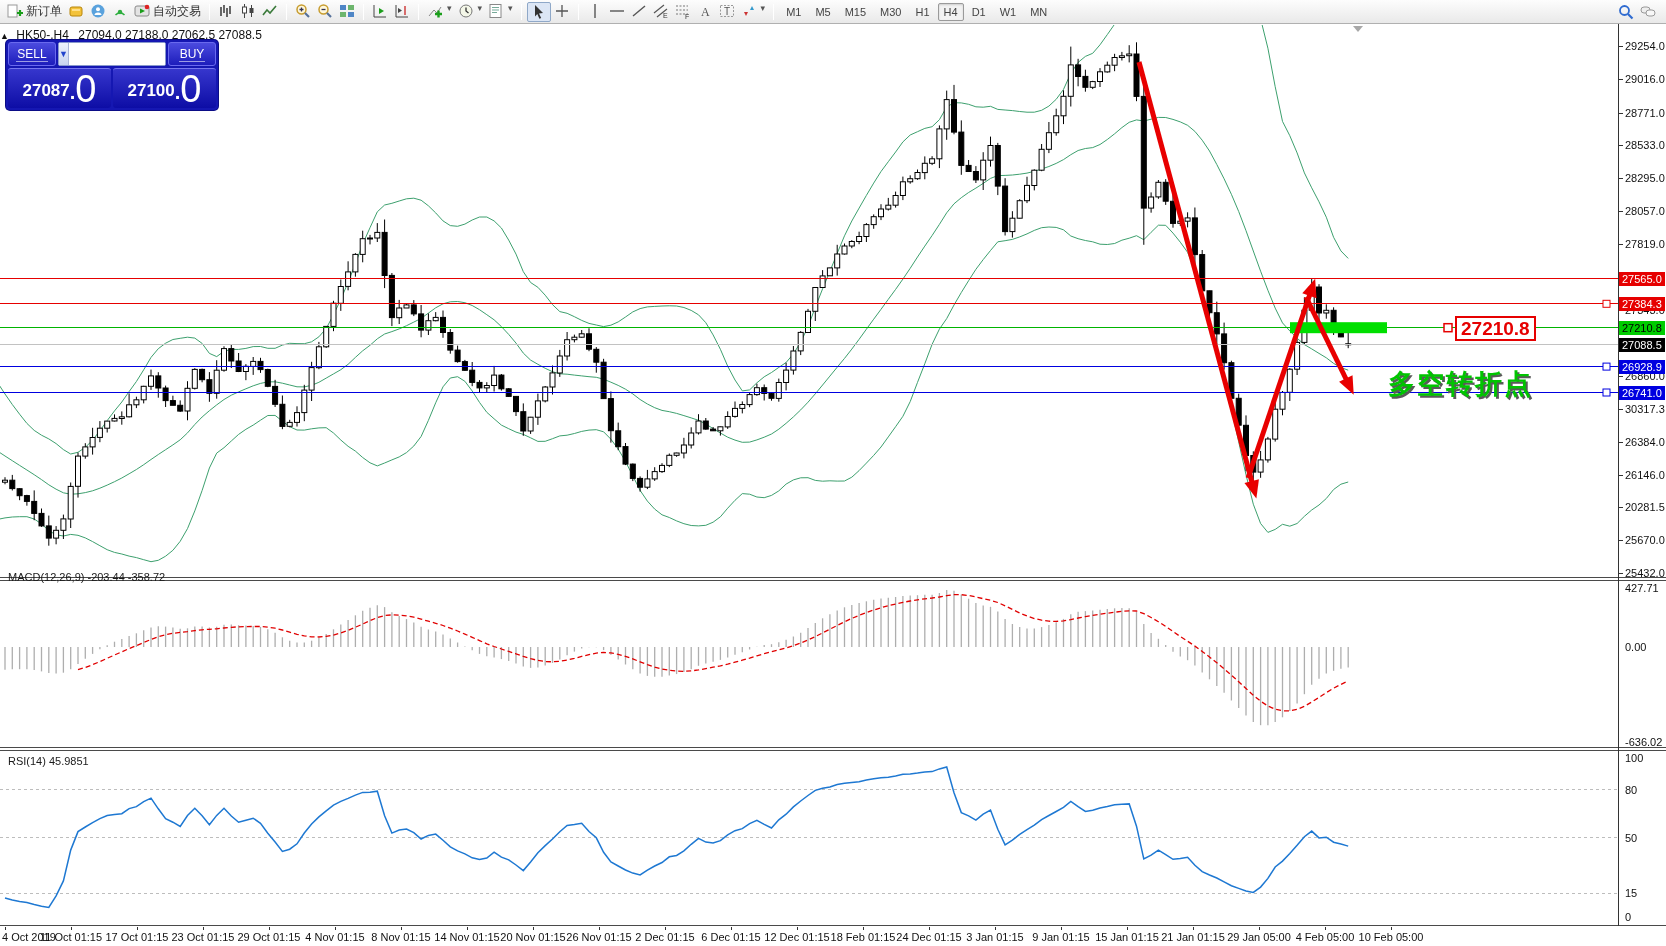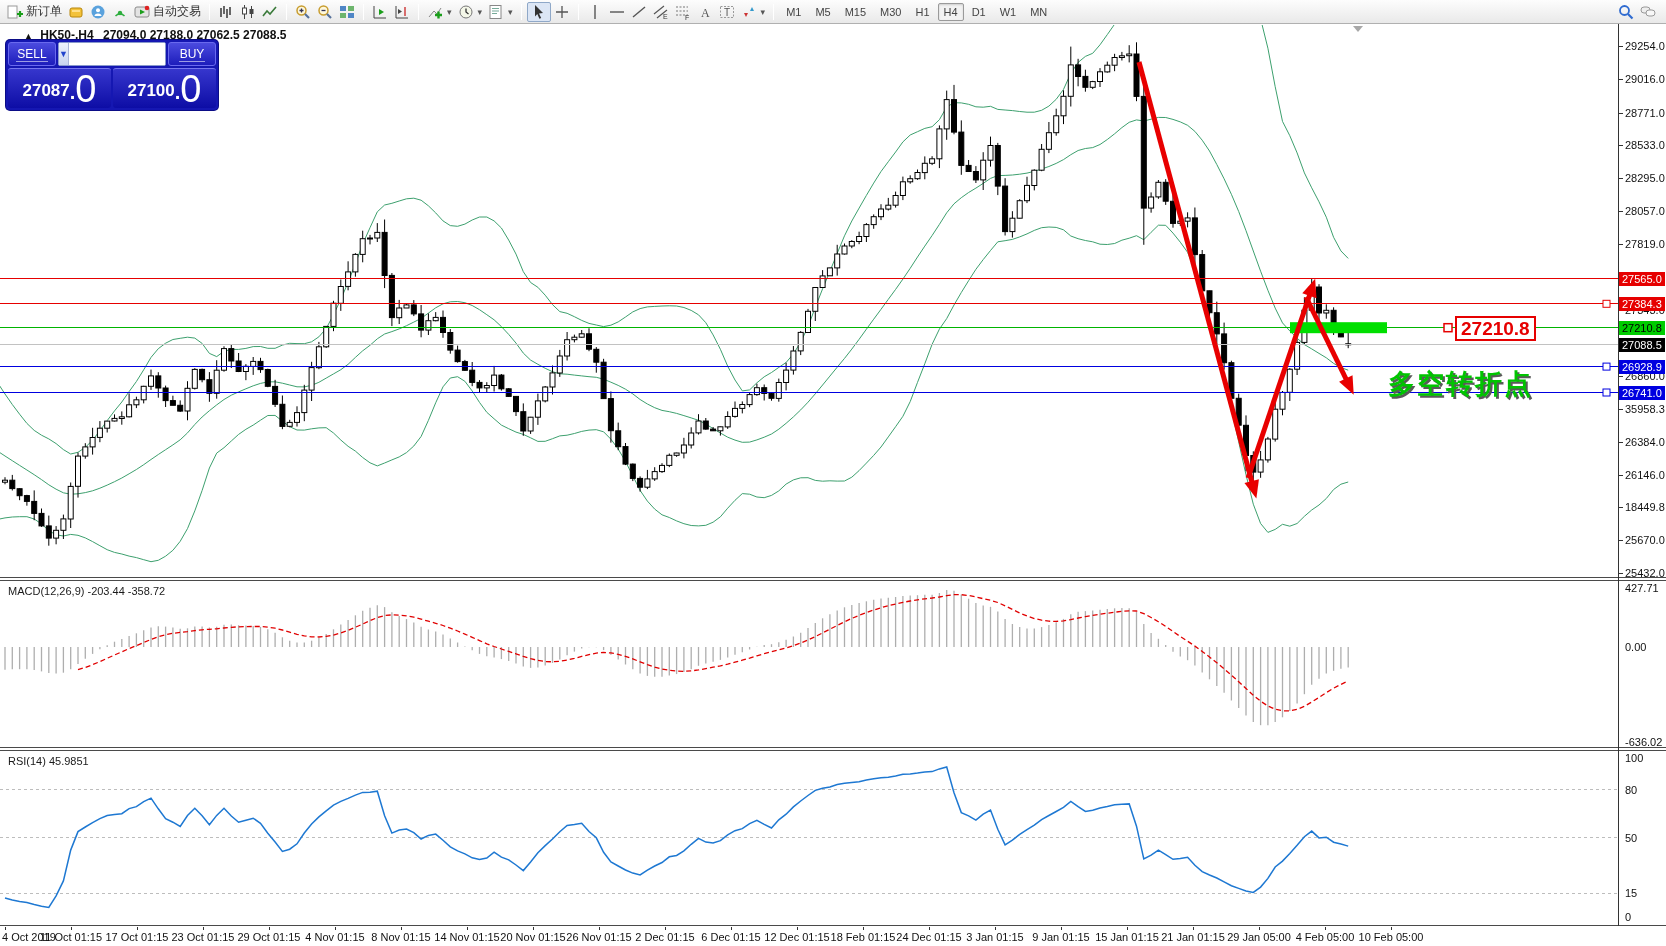--- a/index.html
+++ b/index.html
@@ -1,30 +1,30 @@
 <!DOCTYPE html>
 <html><head>
 <meta charset="utf-8">
 <style>
 *{margin:0;padding:0;box-sizing:border-box}
 html,body{width:1666px;height:946px;overflow:hidden}
 body{position:relative;background:#fff;font-family:"Liberation Sans",sans-serif;color:#222}
 
 #toolbar{position:absolute;left:0;top:0;width:1666px;height:24px;background:linear-gradient(#fdfdfd,#e9e9e9);border-bottom:1px solid #b0b0b0;display:flex;align-items:center;padding:0 4px;font-size:12px;color:#333;z-index:30}
-.tb-btn{display:flex;align-items:center;gap:3px;padding:1px 3px;height:20px;border-radius:2px;white-space:nowrap;cursor:default}
+.tb-btn{display:flex;align-items:flex-start;gap:3px;padding:1px 3px;height:20px;border-radius:2px;white-space:nowrap;cursor:default}
 .tb-btn.active{border:1px solid #8fa8c8;background:#dce6f5}
 .tb-sep{width:1px;height:16px;background:#bbb;border-right:1px solid #fff;margin:0 5px;flex:0 0 auto}
 .ico{width:16px;height:16px;flex:0 0 auto;display:inline-block}
 .caret{font-size:9px;color:#555;margin-left:1px}
 .tf{padding:2px 5px;margin:0 1px;border:1px solid transparent;border-radius:2px;color:#444;font-size:11px}
 .tf.active{border:1px solid #9a9a9a;background:#f2f2f2;box-shadow:inset 0 1px 2px rgba(0,0,0,.15)}
 #tb-right{margin-left:auto;display:flex;align-items:center;gap:6px;padding-right:6px}
 .vax{position:absolute;left:1618px;top:24px;width:1px;height:902px;background:#333}
 .sep{position:absolute;left:0;width:1666px;height:1px;background:#4a4a4a}
-#title{position:absolute;left:24px;top:28px;font-size:12px;font-weight:bold;color:#111;z-index:5}
+#title{position:absolute;left:0;top:28px;font-size:12px;font-weight:normal;color:#111;z-index:5}
 #title .tri{font-size:9px;margin-right:4px}
 
 #trade-panel{position:absolute;left:6px;top:40px;width:212px;height:70px;background:#1517b2;border-radius:4px;padding:2px;z-index:10;box-shadow:0 0 0 1px #0b0c86}
 .tp-row{display:flex;height:24px;gap:2px}
 .tp-btn{flex:0 0 48px;background:linear-gradient(#4b4bdf,#1d1dbb);border:1px solid #6a6aee;border-radius:3px;color:#fff;font-size:12px;font-weight:normal;display:flex;align-items:center;justify-content:center}
 .tp-btn span{border-bottom:1px solid rgba(255,255,255,.55);padding:0 1px}
 .tp-vol{flex:1;display:flex;border:1px solid #8899cc;border-radius:2px;overflow:hidden;background:#fff}
 .tp-spin{width:18px;background:linear-gradient(#eef2fc,#c9d4ef);display:flex;align-items:center;justify-content:center;color:#2244cc;font-size:9px}
 .tp-spin.dn{border-right:1px solid #aab6d8}
 .tp-input{flex:1;border:0;outline:0;text-align:right;font-size:14px;font-weight:bold;padding-right:4px;font-family:"Liberation Sans",sans-serif;color:#111}
@@ -867,21 +867,21 @@
     <polyline points="5.0,898.0 12.3,900.0 19.6,901.4 26.9,902.5 34.2,904.5 41.5,906.2 48.8,907.5 56.1,895.9 63.4,880.9 70.7,850.1 78.0,831.6 85.3,827.0 92.6,822.6 99.9,818.6 107.2,815.5 114.5,814.4 121.8,813.7 129.1,808.6 136.4,806.6 143.7,801.6 151.0,798.1 158.3,808.8 165.6,818.7 172.9,822.2 180.2,826.5 187.5,815.5 194.8,808.3 202.1,815.8 209.4,824.7 216.7,815.4 224.0,808.3 231.3,816.0 238.6,822.2 245.9,820.2 253.2,818.2 260.5,823.4 267.8,833.2 275.1,842.1 282.4,851.4 289.7,849.2 297.0,843.8 304.3,833.0 311.6,824.0 318.9,816.9 326.2,810.9 333.5,805.1 340.8,801.4 348.1,798.4 355.4,795.1 362.7,792.4 370.0,792.2 377.3,791.2 384.6,815.8 391.9,833.1 399.2,830.1 406.5,829.1 413.8,832.7 421.1,839.0 428.4,835.4 435.7,834.1 443.0,840.3 450.3,846.9 457.6,850.9 464.9,853.9 472.2,857.8 479.5,859.6 486.8,858.1 494.1,852.1 501.4,857.2 508.7,859.9 516.0,865.0 523.3,870.6 530.6,862.0 537.9,852.8 545.2,845.6 552.5,839.0 559.8,831.7 567.1,825.4 574.4,824.5 581.7,823.2 589.0,831.5 596.3,837.8 603.6,852.3 610.9,861.9 618.2,866.0 625.5,870.0 632.8,873.1 640.1,875.0 647.4,870.2 654.7,866.0 662.0,862.5 669.3,856.8 676.6,855.5 683.9,850.9 691.2,844.3 698.5,838.3 705.8,842.1 713.1,842.9 720.4,840.6 727.7,834.9 735.0,830.7 742.3,828.6 749.6,823.6 756.9,820.3 764.2,824.4 771.5,828.0 778.8,819.8 786.1,814.2 793.4,806.9 800.7,801.0 808.0,795.5 815.3,790.4 822.6,788.3 829.9,786.9 837.2,784.6 844.5,783.3 851.8,782.6 859.1,781.8 866.4,780.0 873.7,778.8 881.0,777.8 888.3,777.2 895.6,775.9 902.9,774.2 910.2,773.9 917.5,773.1 924.8,772.1 932.1,771.6 939.4,768.9 946.7,767.0 954.0,792.8 961.3,812.6 968.6,815.8 975.9,820.2 983.2,814.1 990.5,810.0 997.8,829.2 1005.1,844.8 1012.4,840.1 1019.7,834.4 1027.0,829.7 1034.3,825.2 1041.6,819.6 1048.9,815.5 1056.2,811.5 1063.5,807.3 1070.8,801.4 1078.1,806.7 1085.4,811.5 1092.7,810.2 1100.0,808.0 1107.3,806.5 1114.6,804.7 1121.9,804.3 1129.2,803.9 1136.5,826.2 1143.8,858.8 1151.1,855.1 1158.4,850.2 1165.7,854.6 1173.0,859.3 1180.3,858.5 1187.6,857.2 1194.9,865.2 1202.2,871.6 1209.5,875.0 1216.8,878.0 1224.1,881.8 1231.4,885.7 1238.7,888.4 1246.0,891.0 1253.3,892.4 1260.6,887.1 1267.9,878.4 1275.2,867.0 1282.5,861.1 1289.8,853.4 1297.1,845.3 1304.4,836.7 1311.7,831.1 1319.0,837.9 1326.3,837.2 1333.6,842.2 1340.9,844.1 1348.2,846.1" fill="none" stroke="#1e78d2" stroke-width="1.5"></polyline>
   </svg>
 
 <div class="sep" style="top:577px"></div>
 <div class="sep" style="top:580px"></div>
 <div class="sep" style="top:747px"></div>
 <div class="sep" style="top:750px"></div>
 <div class="sep" style="top:925px"></div>
 <div class="vax"></div>
 
-<div class="ind-label" style="top:585px">MACD(12,26,9) -203.44 -358.72</div>
+<div class="ind-label" style="top:571px">MACD(12,26,9) -203.44 -358.72</div>
 <div class="ind-label" style="top:755px">RSI(14) 45.9851</div>
 
 <div id="price-axis">
     <div class="ax-tick" style="top:22px"></div>
     <div class="ax-lbl" style="top:16px">29254.0</div>
     <div class="ax-tick" style="top:55px"></div>
     <div class="ax-lbl" style="top:49px">29016.0</div>
     <div class="ax-tick" style="top:89px"></div>
     <div class="ax-lbl" style="top:83px">28771.0</div>
     <div class="ax-tick" style="top:121px"></div>
@@ -890,27 +890,27 @@
     <div class="ax-lbl" style="top:148px">28295.0</div>
     <div class="ax-tick" style="top:187px"></div>
     <div class="ax-lbl" style="top:181px">28057.0</div>
     <div class="ax-tick" style="top:220px"></div>
     <div class="ax-lbl" style="top:214px">27819.0</div>
     <div class="ax-tick" style="top:286px"></div>
     <div class="ax-lbl" style="top:280px">27343.0</div>
     <div class="ax-tick" style="top:352px"></div>
     <div class="ax-lbl" style="top:346px">26860.0</div>
     <div class="ax-tick" style="top:385px"></div>
-    <div class="ax-lbl" style="top:379px">35958.3</div>
+    <div class="ax-lbl" style="top:379px">30317.3</div>
     <div class="ax-tick" style="top:418px"></div>
     <div class="ax-lbl" style="top:412px">26384.0</div>
     <div class="ax-tick" style="top:451px"></div>
     <div class="ax-lbl" style="top:445px">26146.0</div>
     <div class="ax-tick" style="top:483px"></div>
-    <div class="ax-lbl" style="top:477px">18449.8</div>
+    <div class="ax-lbl" style="top:477px">20281.5</div>
     <div class="ax-tick" style="top:516px"></div>
     <div class="ax-lbl" style="top:510px">25670.0</div>
     <div class="ax-tick" style="top:549px"></div>
     <div class="ax-lbl" style="top:543px">25432.0</div>
     <div class="ax-tag" style="top:248px;background:#e60000;color:#ffffff">27565.0</div>
     <div class="ax-tag" style="top:273px;background:#e60000;color:#ffffff">27384.3</div>
     <div class="ax-tag" style="top:297px;background:#00cc00;color:#000000">27210.8</div>
     <div class="ax-tag" style="top:314px;background:#000000;color:#ffffff">27088.5</div>
     <div class="ax-tag" style="top:336px;background:#0000e0;color:#ffffff">26928.9</div>
     <div class="ax-tag" style="top:362px;background:#0000e0;color:#ffffff">26741.0</div>

